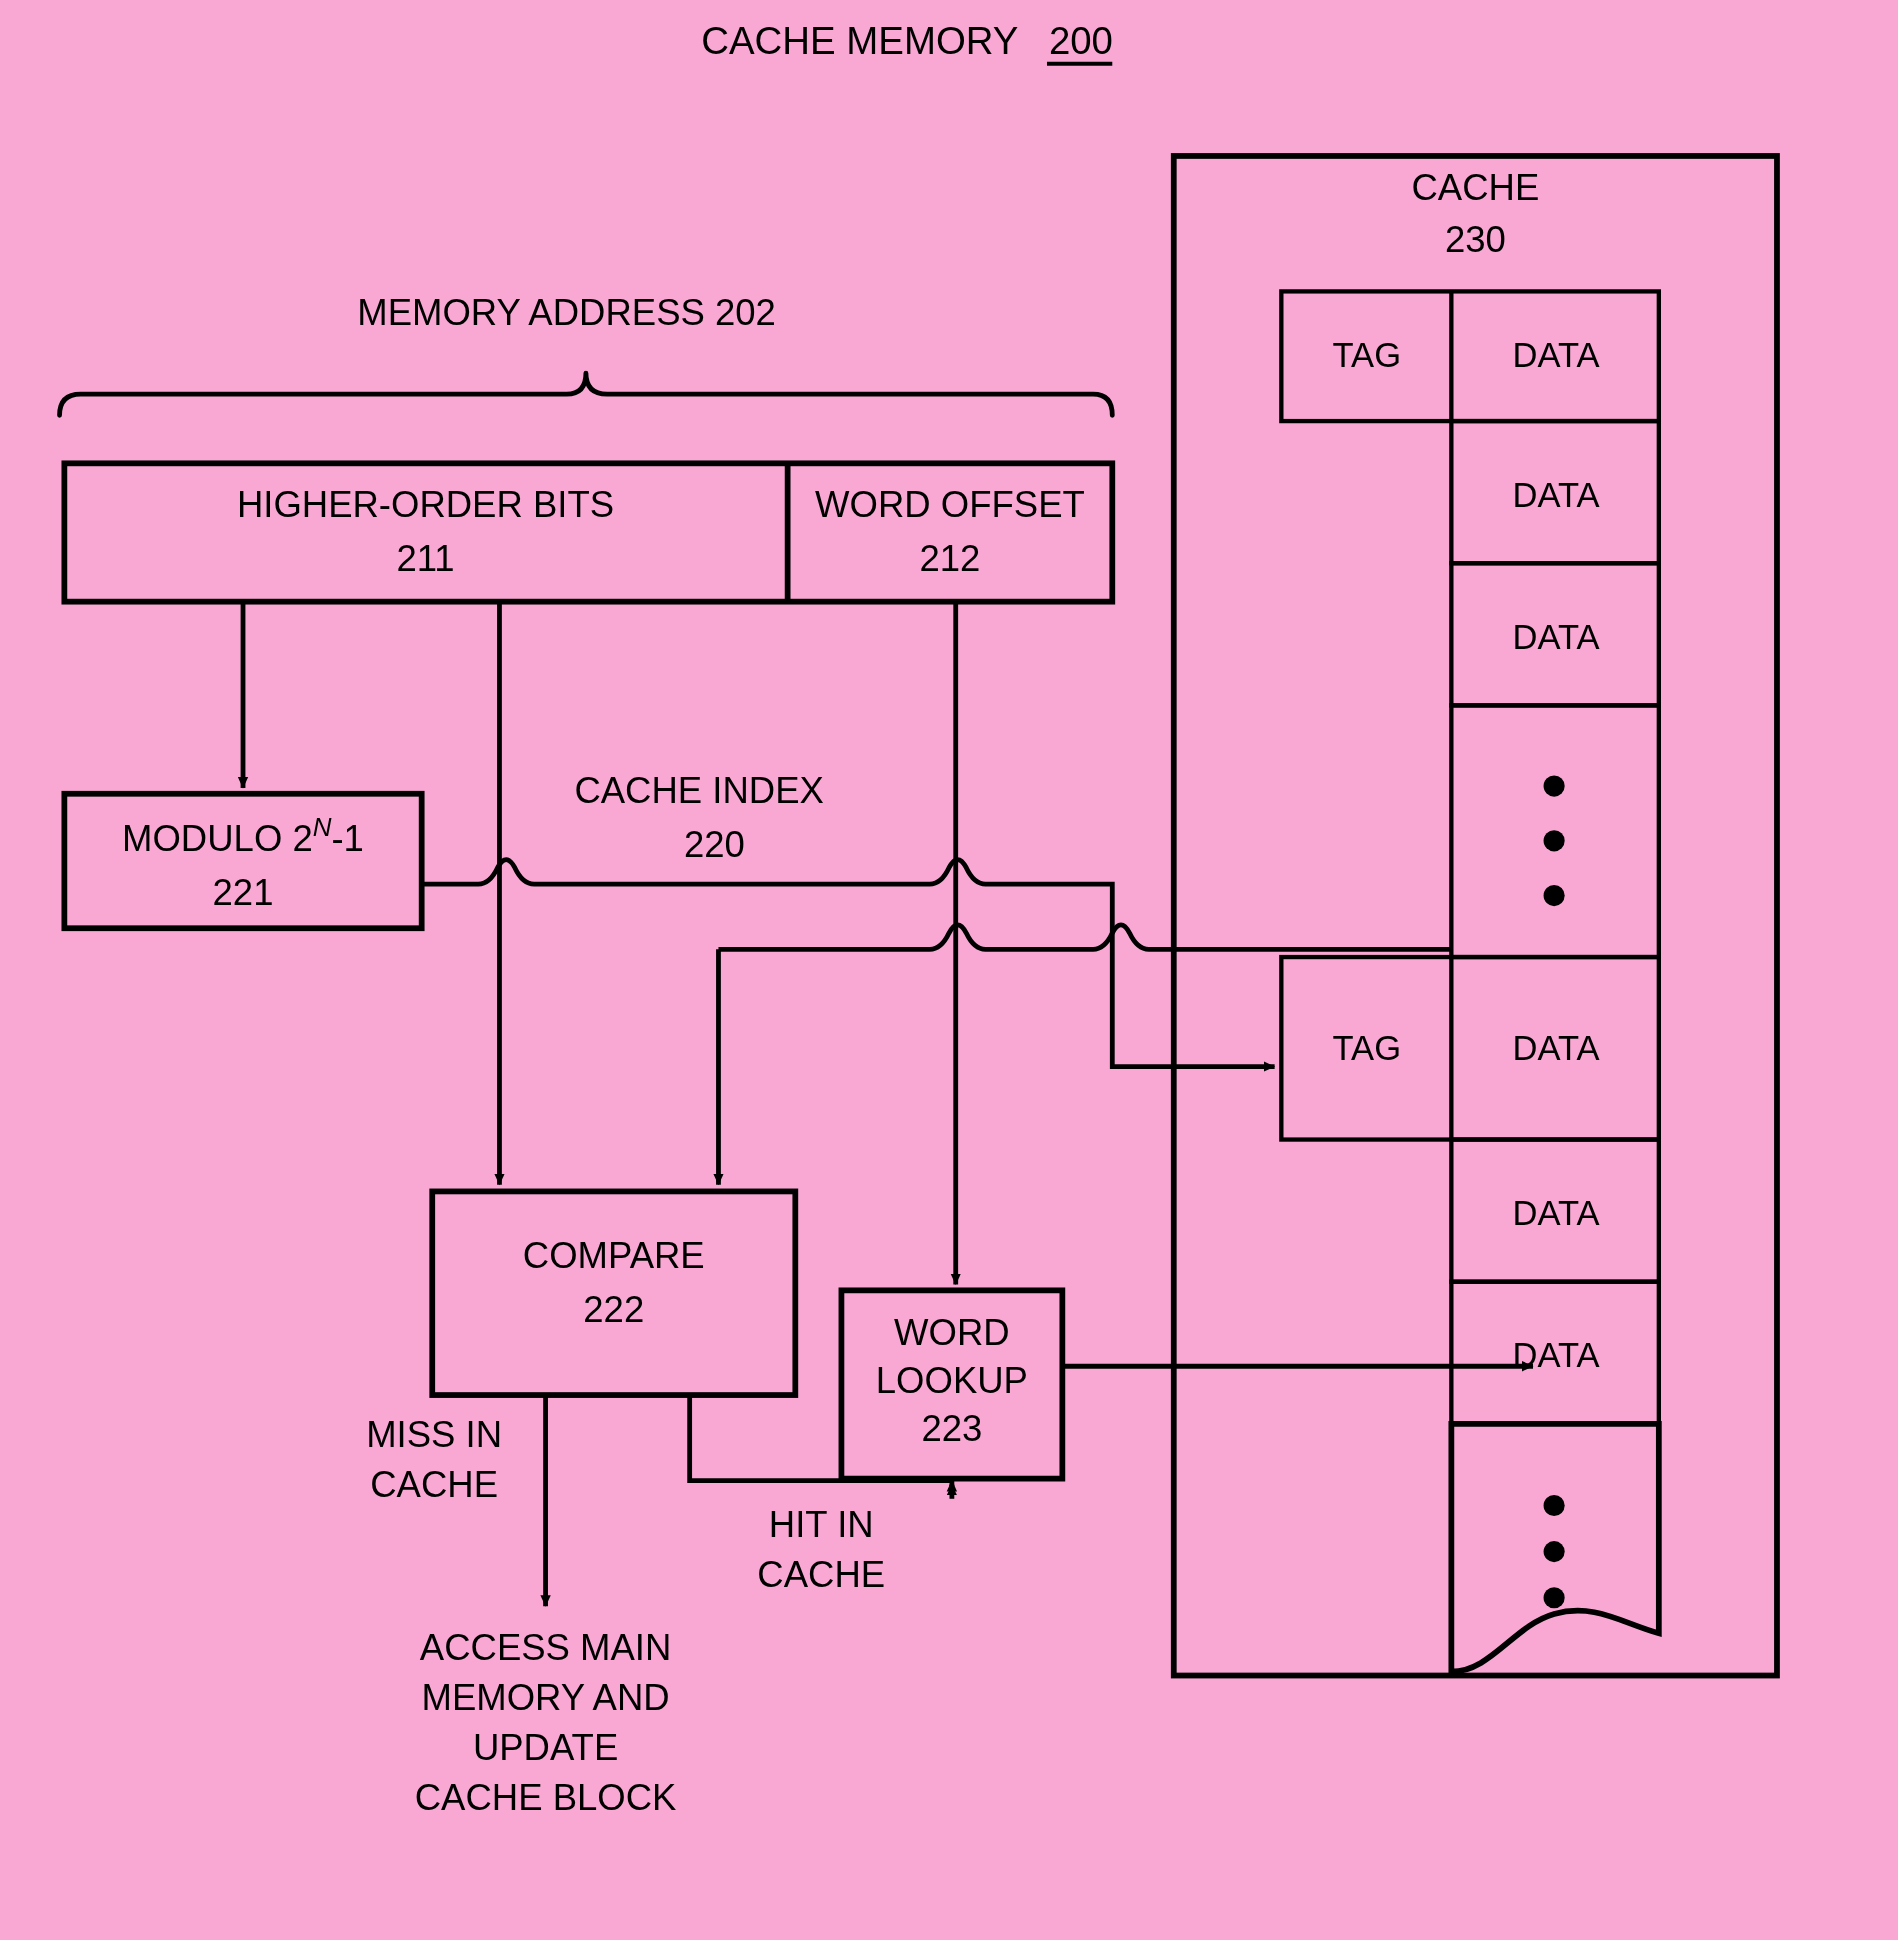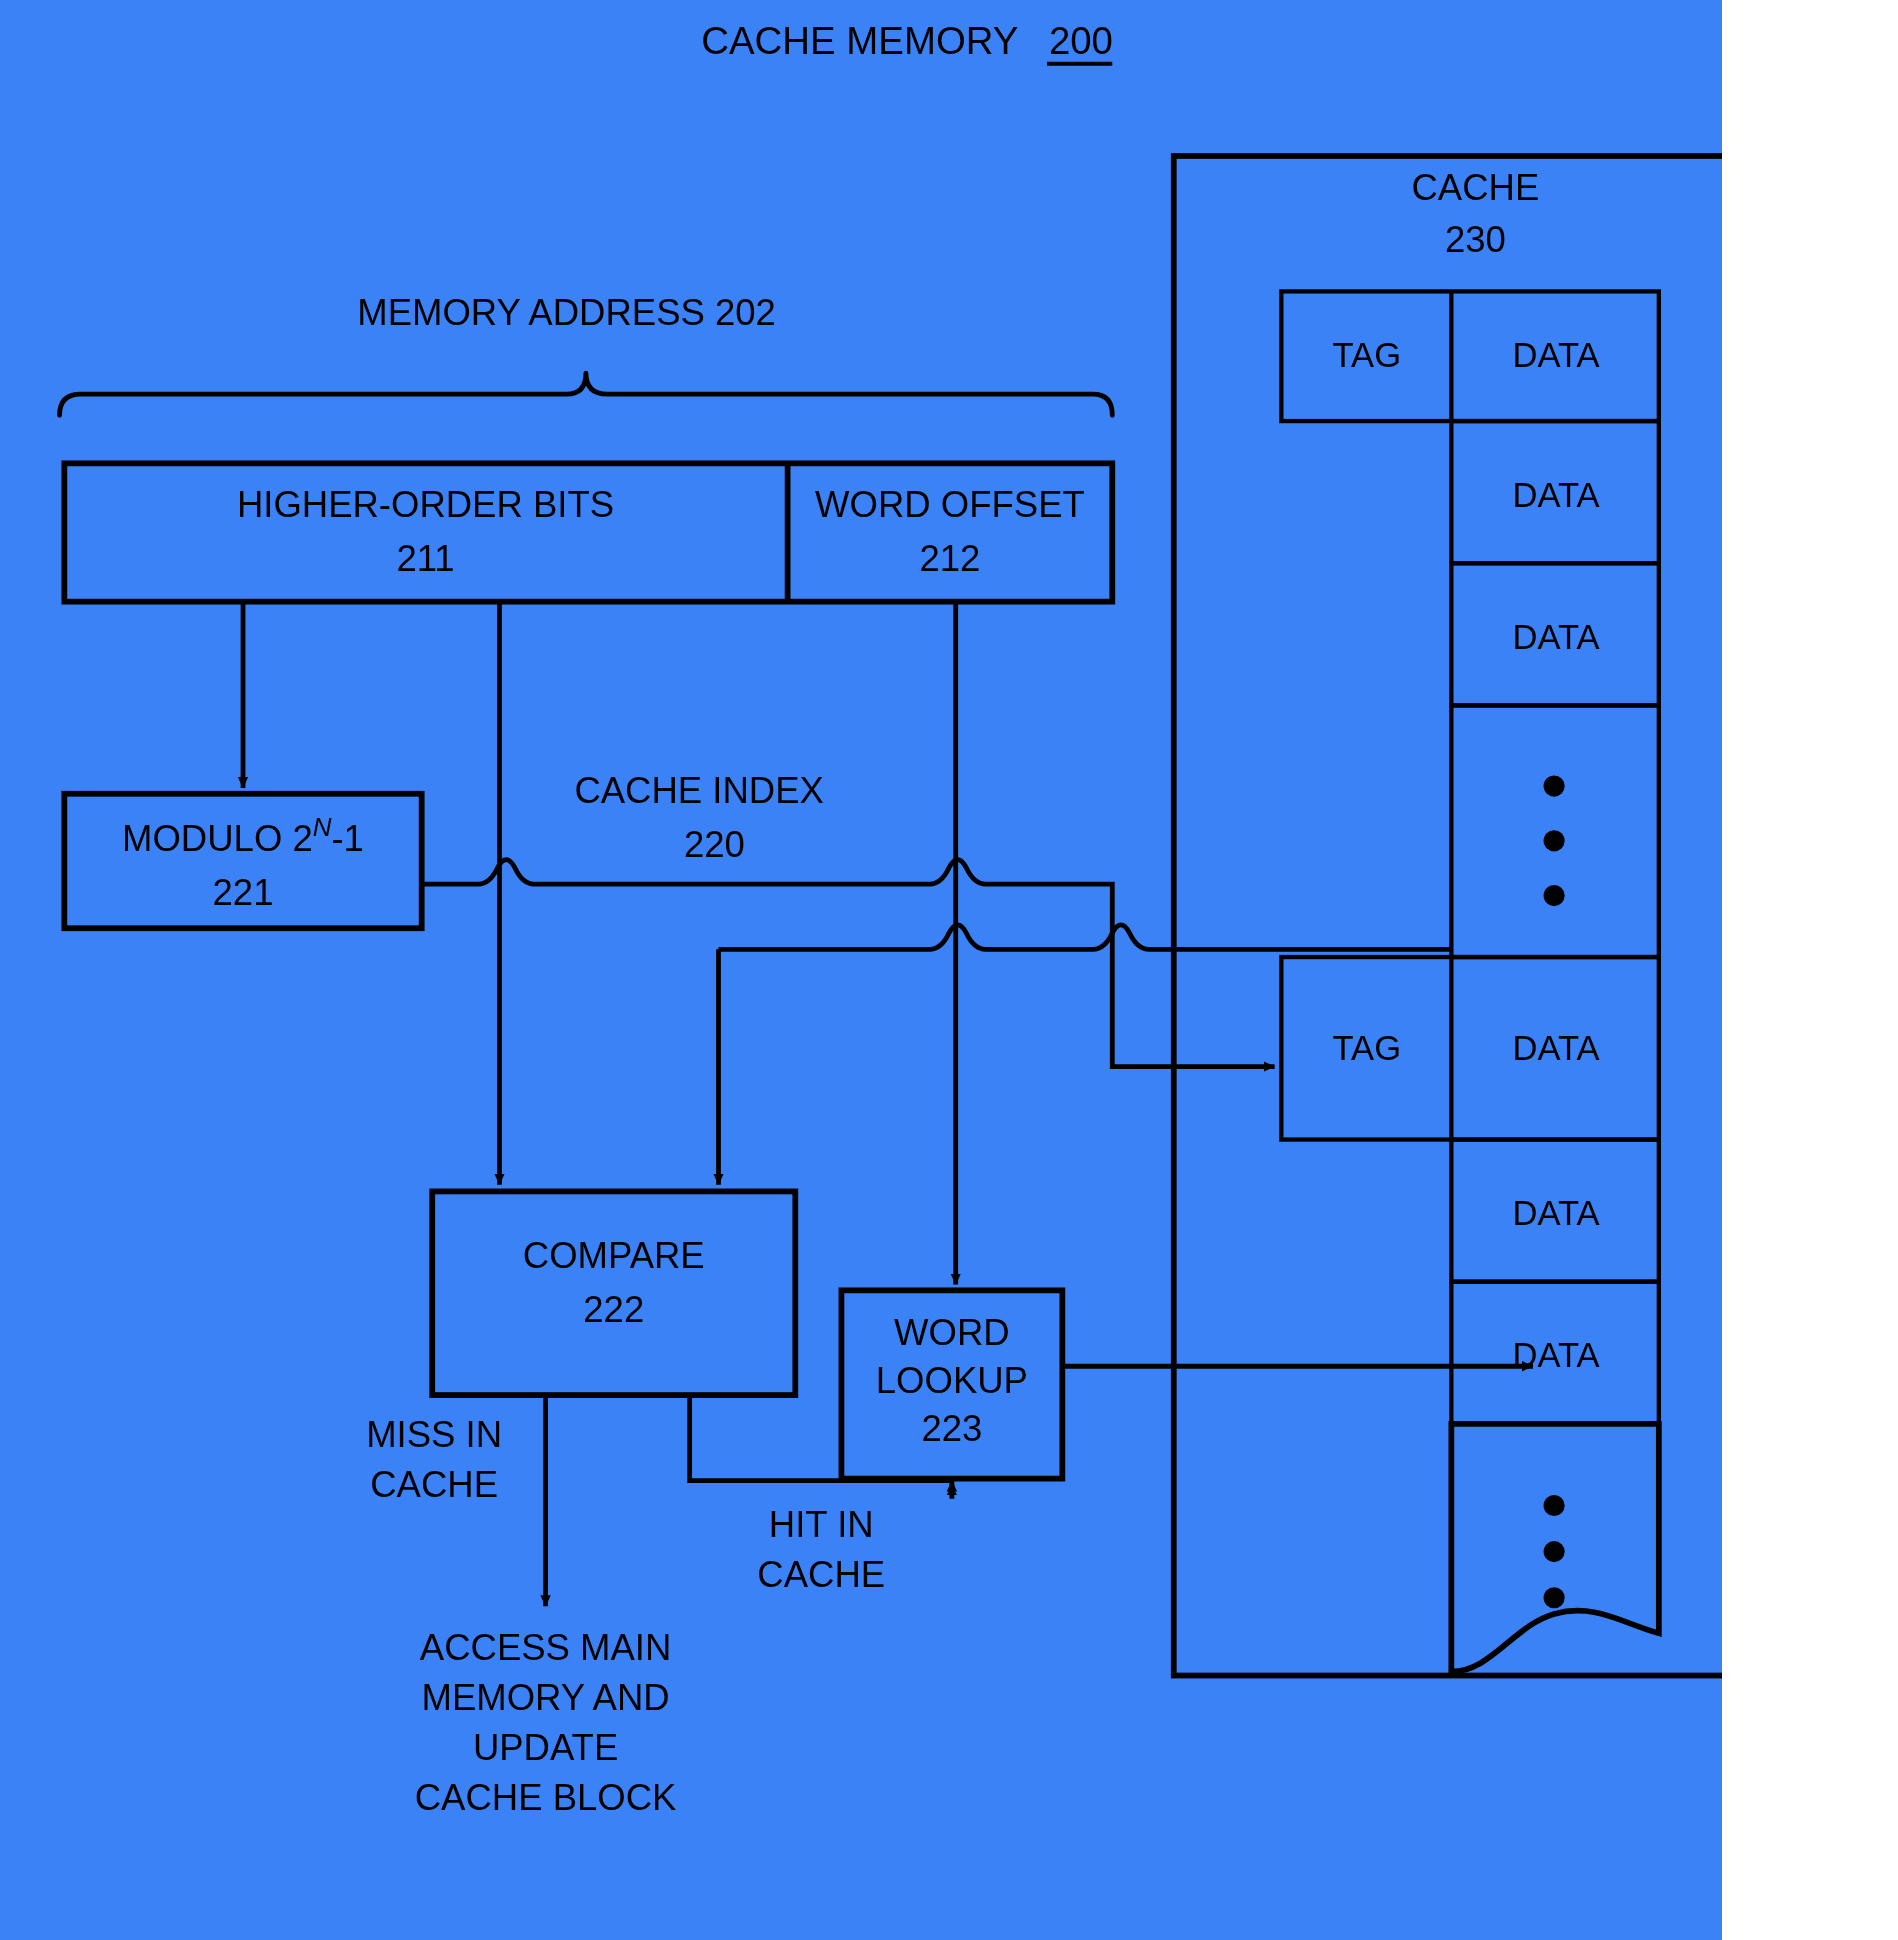--- a/index.html
+++ b/index.html
@@ -2,23 +2,23 @@
 <html><head>
 <meta charset="utf-8">
 <style>
   html, body {
     margin: 0;
     padding: 0;
     background: #ffffff;
   }
   #page {
     position: relative;
-    width: 1722px;
+    width: 1898px;
     height: 1941px;
-    background: #3b82f6;
+    background: #f9a8d4;
     font-family: "Liberation Sans", sans-serif;
     overflow: hidden;
   }
   svg.diagram {
     position: absolute;
     left: 0;
     top: 0;
     width: 1898px;
     height: 1941px;
   }

